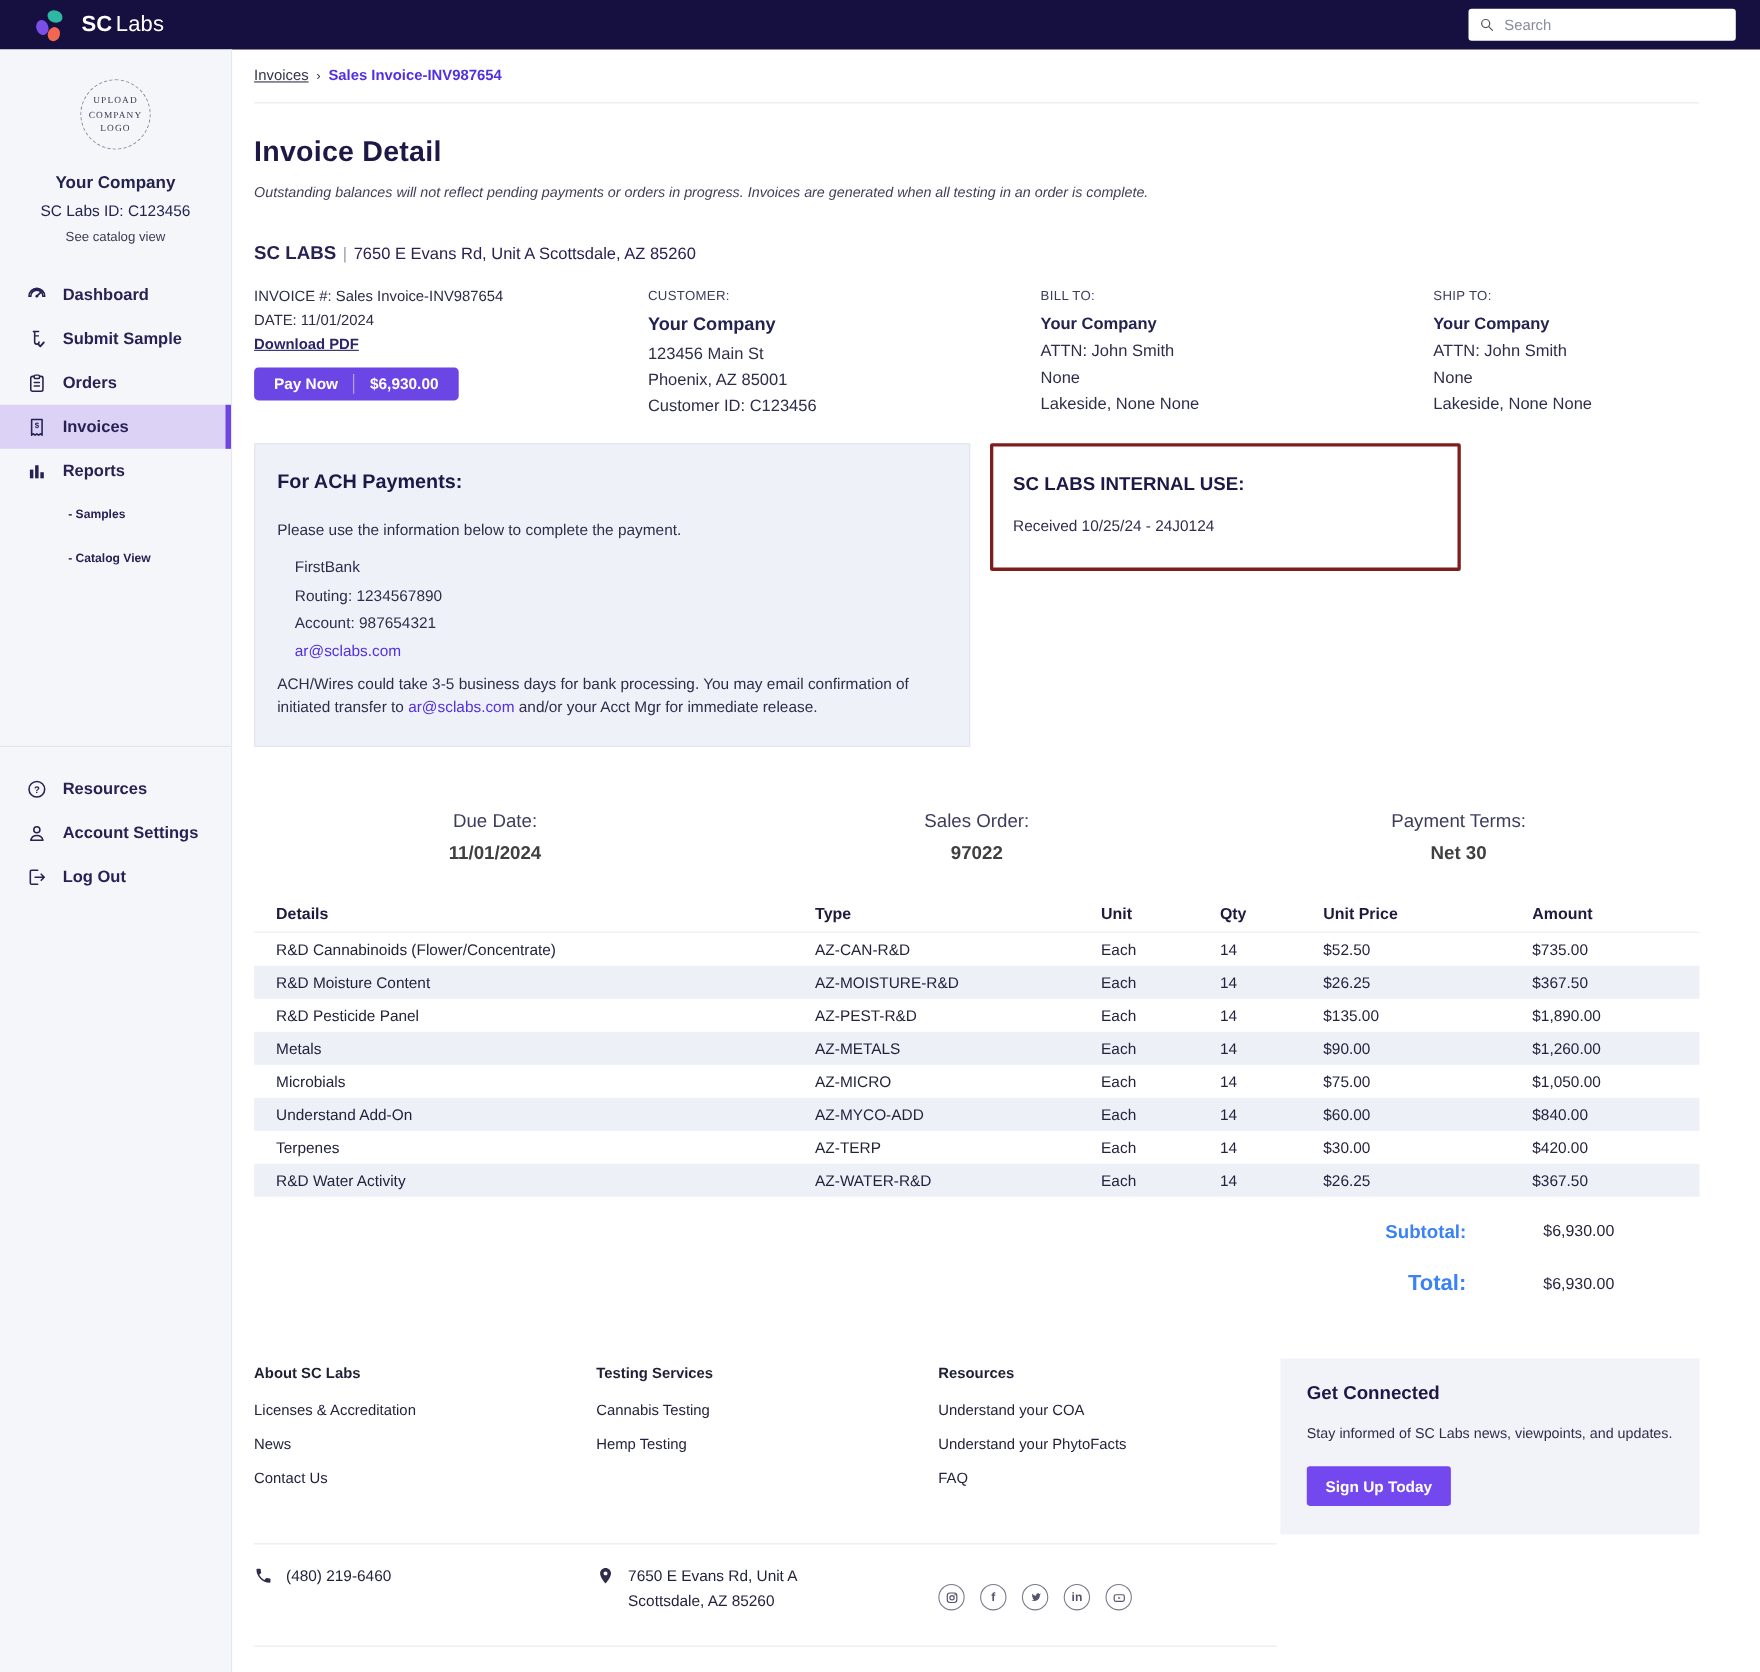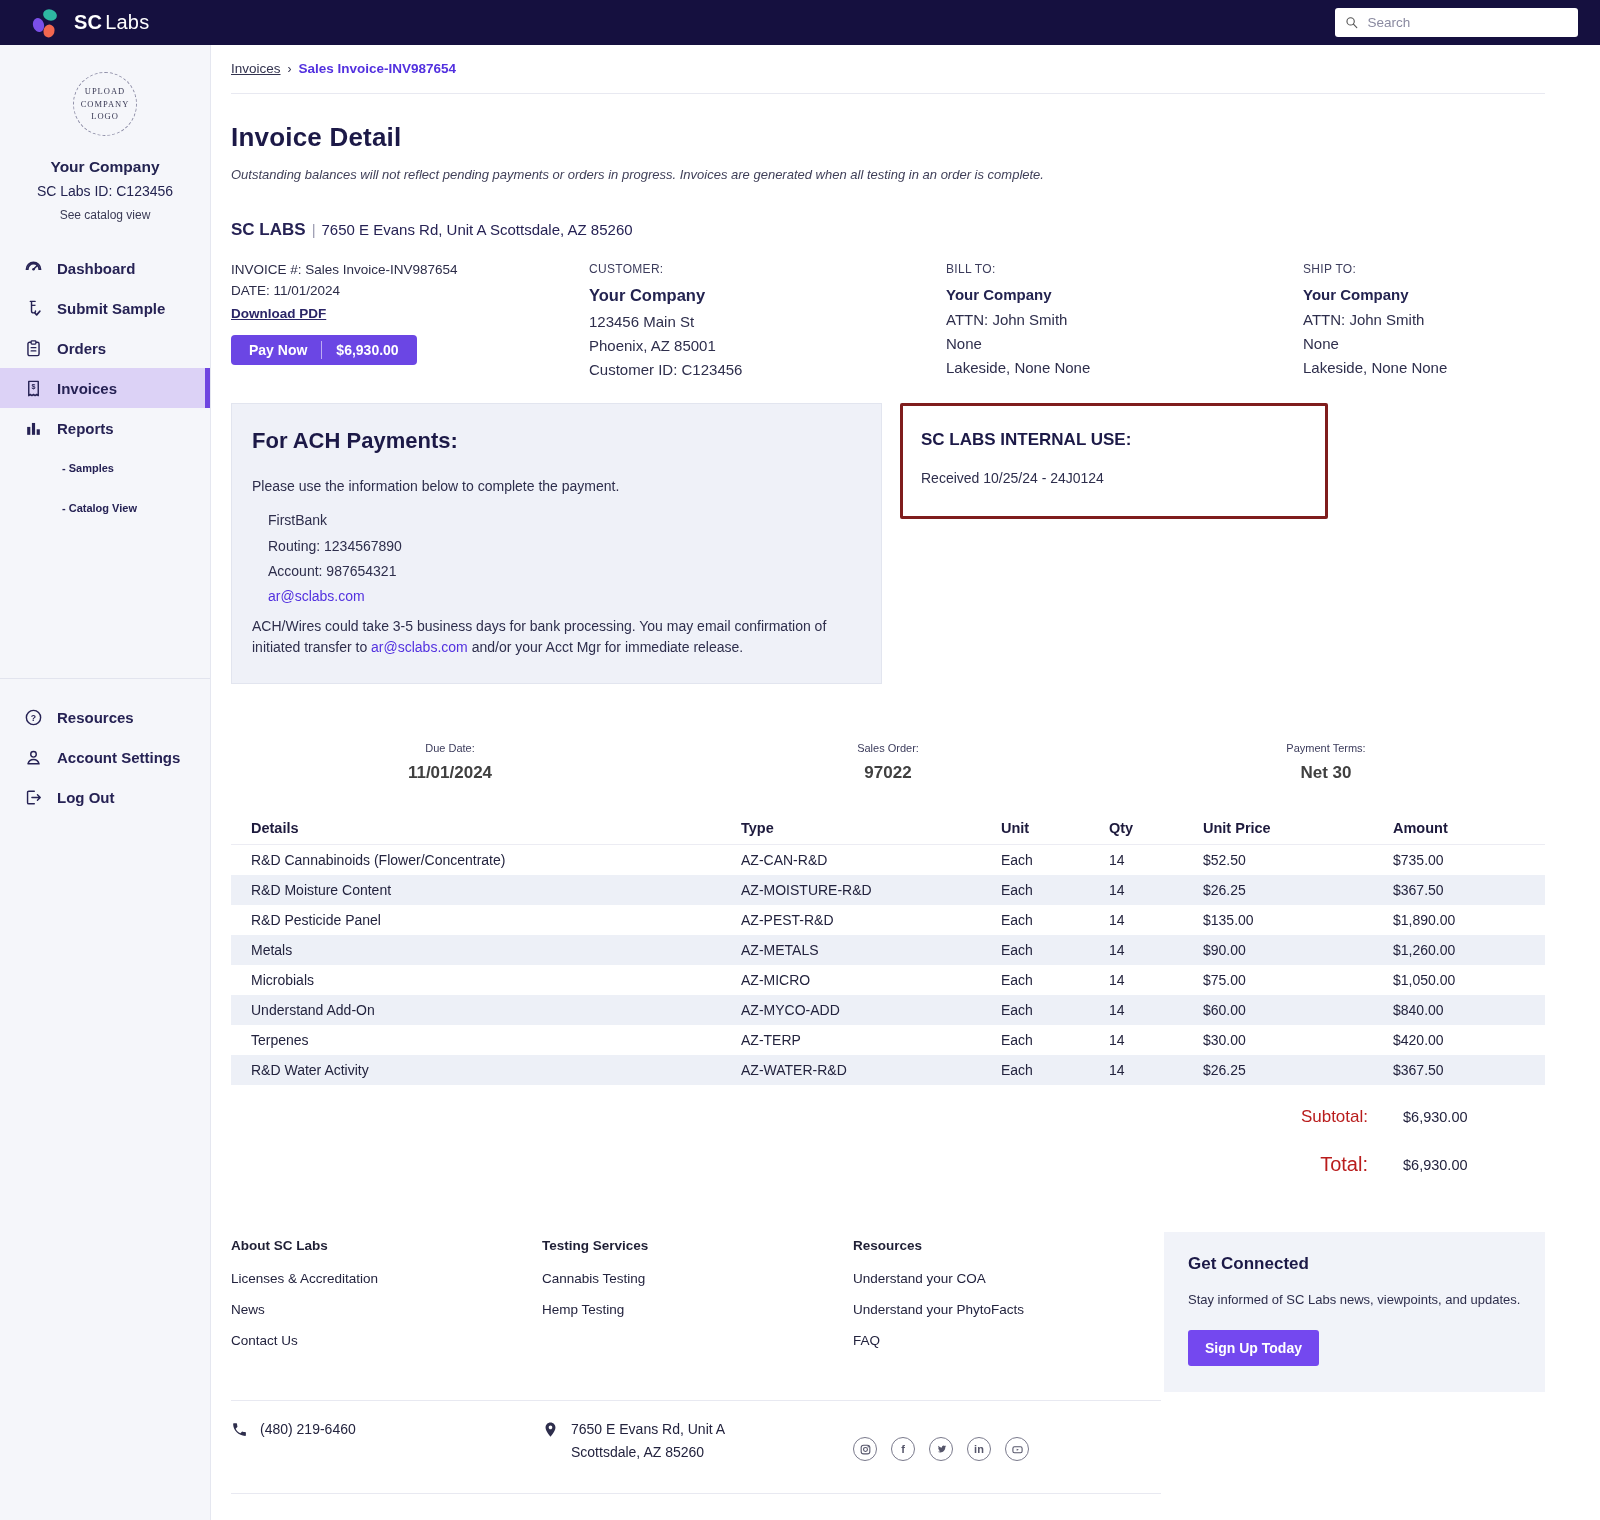--- a/index.html
+++ b/index.html
@@ -55,45 +55,45 @@
   .download-link { font-size:13.5px; color:#2a2566; text-decoration:underline; font-weight:600; cursor:pointer; display:inline-block; margin-bottom:14px; }
   .pay-btn { background:#6b46e4; color:#fff; border:none; border-radius:4px; height:30px; padding:0 18px; font-size:14px; font-weight:700; display:inline-flex; align-items:center; gap:14px; cursor:pointer; font-family:"Liberation Sans", sans-serif; }
   .pay-btn .pay-sep { width:1px; height:18px; background:rgba(255,255,255,.55); }
   .addr-name { font-size:16.5px; font-weight:700; color:#232350; margin:10px 0 8px; }
   .addr-name.sm { font-size:15px; }
   .addr-line { font-size:15px; color:#2e2e4c; margin-bottom:7px; }
 
   
   .boxes { display:flex; gap:18px; margin-top:18px; align-items:flex-start; }
   .ach-box { width:651px; background:#eff1f8; border:1px solid #e2e5ef; padding:24px 20px 26px; }
-  .ach-box h3 { font-size:22px; font-weight:600; color:#1c1947; margin-bottom:22px; }
+  .ach-box h3 { font-size:18px; font-weight:600; color:#1c1947; margin-bottom:22px; }
   .ach-box p { font-size:14px; color:#2e2e4c; line-height:1.45; }
   .ach-bank { margin:14px 0 8px 16px; font-size:14px; color:#2e2e4c; line-height:1.45; }
   .ach-bank div { margin-bottom:5px; }
   .ach-link { color:#5230df; cursor:pointer; }
   .ach-note { margin-top:10px; }
   .internal-box { width:428px; background:#fff; border:3px solid #7f1d1d; border-radius:2px; padding:24px 18px 30px; }
   .internal-box h3 { font-size:17px; font-weight:600; color:#1c1947; margin-bottom:20px; }
   .internal-box p { font-size:14px; color:#2e2e4c; }
 
   
   .summary { display:grid; grid-template-columns:1fr 1fr 1fr; margin-top:58px; }
   .summary .cell { text-align:center; }
-  .summary .lbl { font-size:11px; color:#3c3c5c; }
+  .summary .lbl { font-size:17px; color:#3c3c5c; }
   .summary .val { font-size:17px; font-weight:700; color:#404040; margin-top:9px; }
 
   
   .inv-table { margin-top:28px; }
   .trow { display:grid; grid-template-columns:510px 260px 108px 94px 190px 1fr; align-items:center; }
   .trow > div:first-child { padding-left:20px; }
   .thead { height:34px; border-bottom:1px solid #ececf3; font-size:14.5px; font-weight:700; color:#1d1a3d; }
   .tbody .trow { height:30px; font-size:14px; color:#23233e; }
   .tbody .trow:nth-child(even) { background:#edf0f7; }
   .totals-row { display:grid; grid-template-columns:1172px 1fr; align-items:center; }
-  .totals-row .t-label { text-align:right; padding-right:35px; font-weight:400; color:#b91c1c; }
+  .totals-row .t-label { text-align:right; padding-right:70px; font-weight:700; color:#3b82f6; }
   .subtotal-row { margin-top:22px; }
   .subtotal-row .t-label { font-size:17px; }
   .total-row { margin-top:26px; }
   .total-row .t-label { font-size:20px; }
   .t-value { font-size:14.5px; color:#23233e; }
 
   
   .footer { margin-top:62px; display:grid; grid-template-columns:311px 311px 311px 1fr; }
   .f-col .f-title { font-size:13.5px; font-weight:800; color:#1f1f35; margin-bottom:18px; }
   .f-col .f-link { font-size:13.5px; color:#23233e; margin-bottom:16px; cursor:pointer; }

